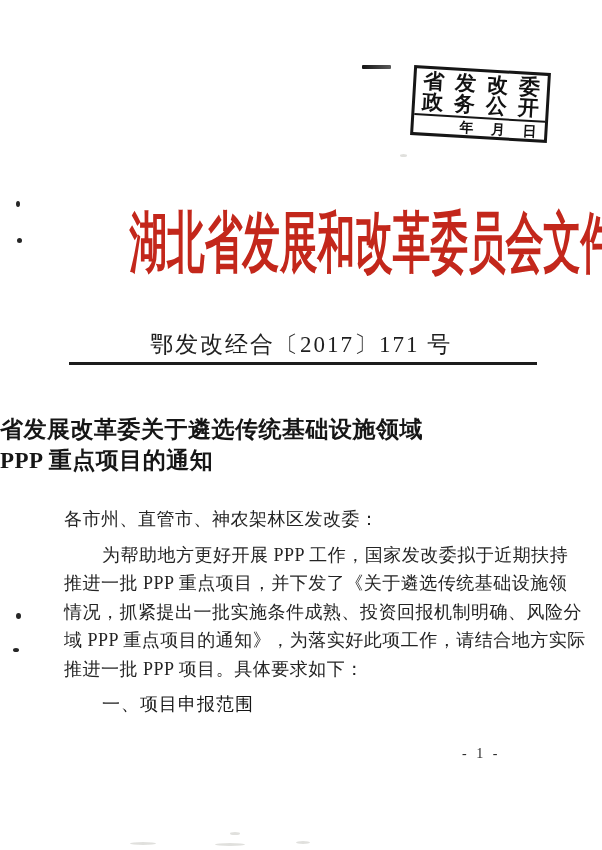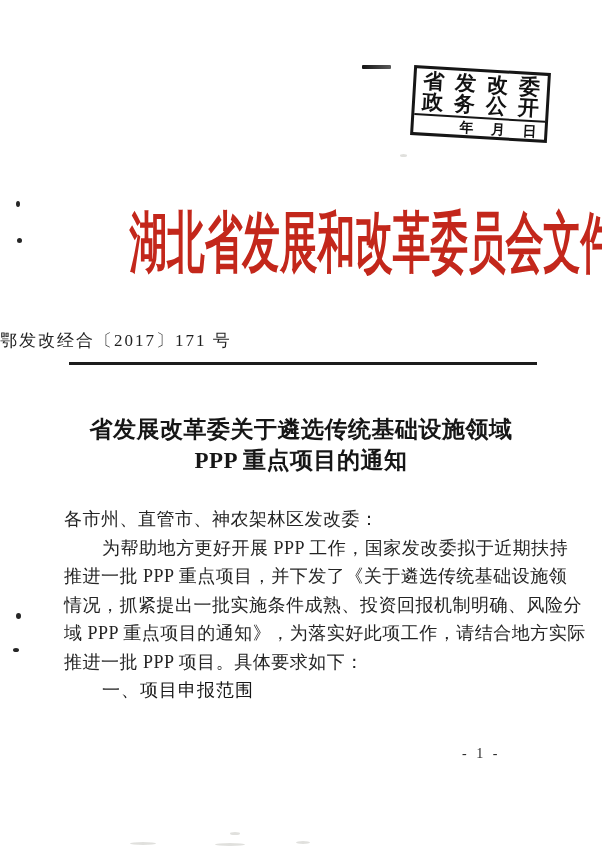--- a/index.html
+++ b/index.html
@@ -71,61 +71,62 @@
     color: var(--accent, #c3271b);
     transform: scaleX(0.57);
     transform-origin: 50% 50%;
     white-space: nowrap;
   }
   .doc-number {
     position: absolute;
     top: 329px;
     left: 0;
     width: 602px;
-    font-size: 17px;
+    text-align: center;
+    font-size: 23px;
     letter-spacing: 2px;
     color: #1f1f1f;
   }
   .rule {
     position: absolute;
     top: 362px;
     left: 69px;
     width: 468px;
     height: 3px;
     background: #1d1d1d;
   }
 
   
   .notice-title {
     position: absolute;
     top: 414px;
     left: 0;
     width: 602px;
-    text-align: center;
+    text-align: left;
     font-weight: 700;
     font-size: 23px;
     line-height: 31px;
     letter-spacing: 0.5px;
     color: #161616;
   }
 
   
   .body-block {
     position: absolute;
     top: 505px;
     left: 64px;
     width: 490px;
     font-size: 18px;
     line-height: 28.5px;
     letter-spacing: 0.5px;
     color: #242424;
     white-space: nowrap;
   }
   .body-line { height: 28.5px; }
-  .indent { padding-left: 38px; }
+  .indent { padding-left: 38px; margin-top: 7px; }
   .section-heading {
     font-family: "Liberation Sans", "DejaVu Sans", sans-serif;
     font-weight: 400;
     letter-spacing: 1px;
     color: #161616;
   }
 
   .page-number {
     position: absolute;
     top: 746px;

